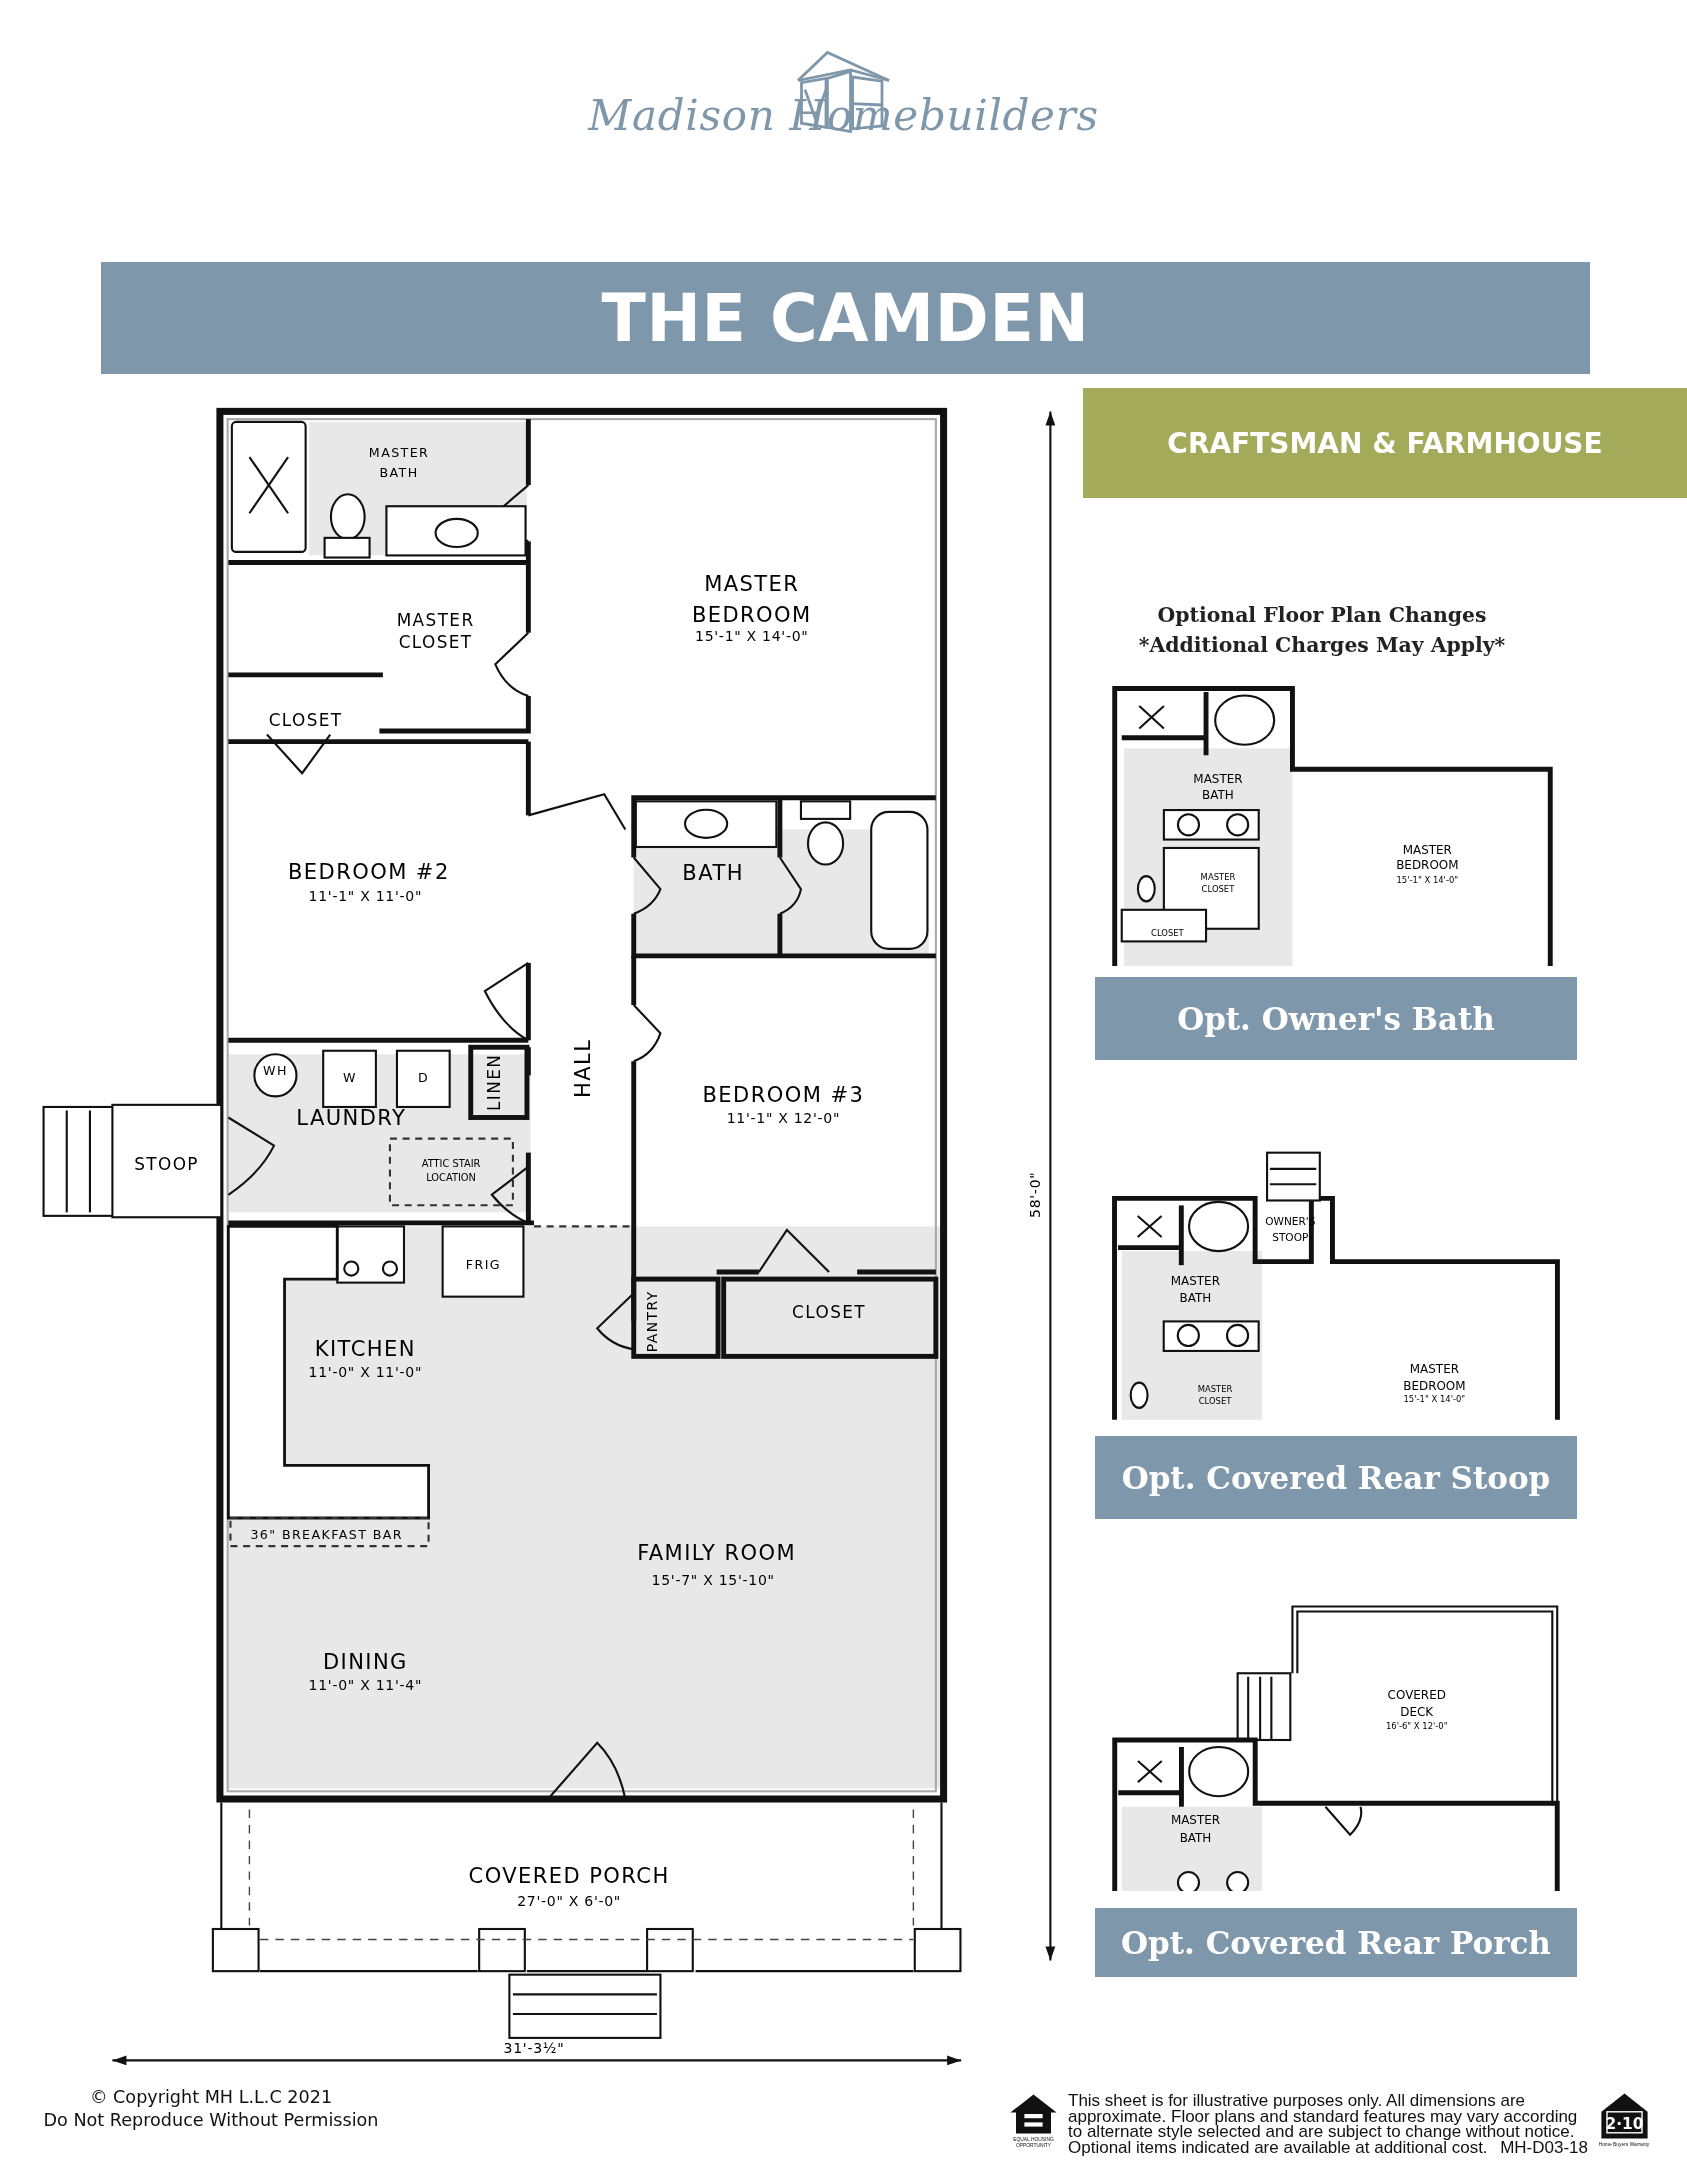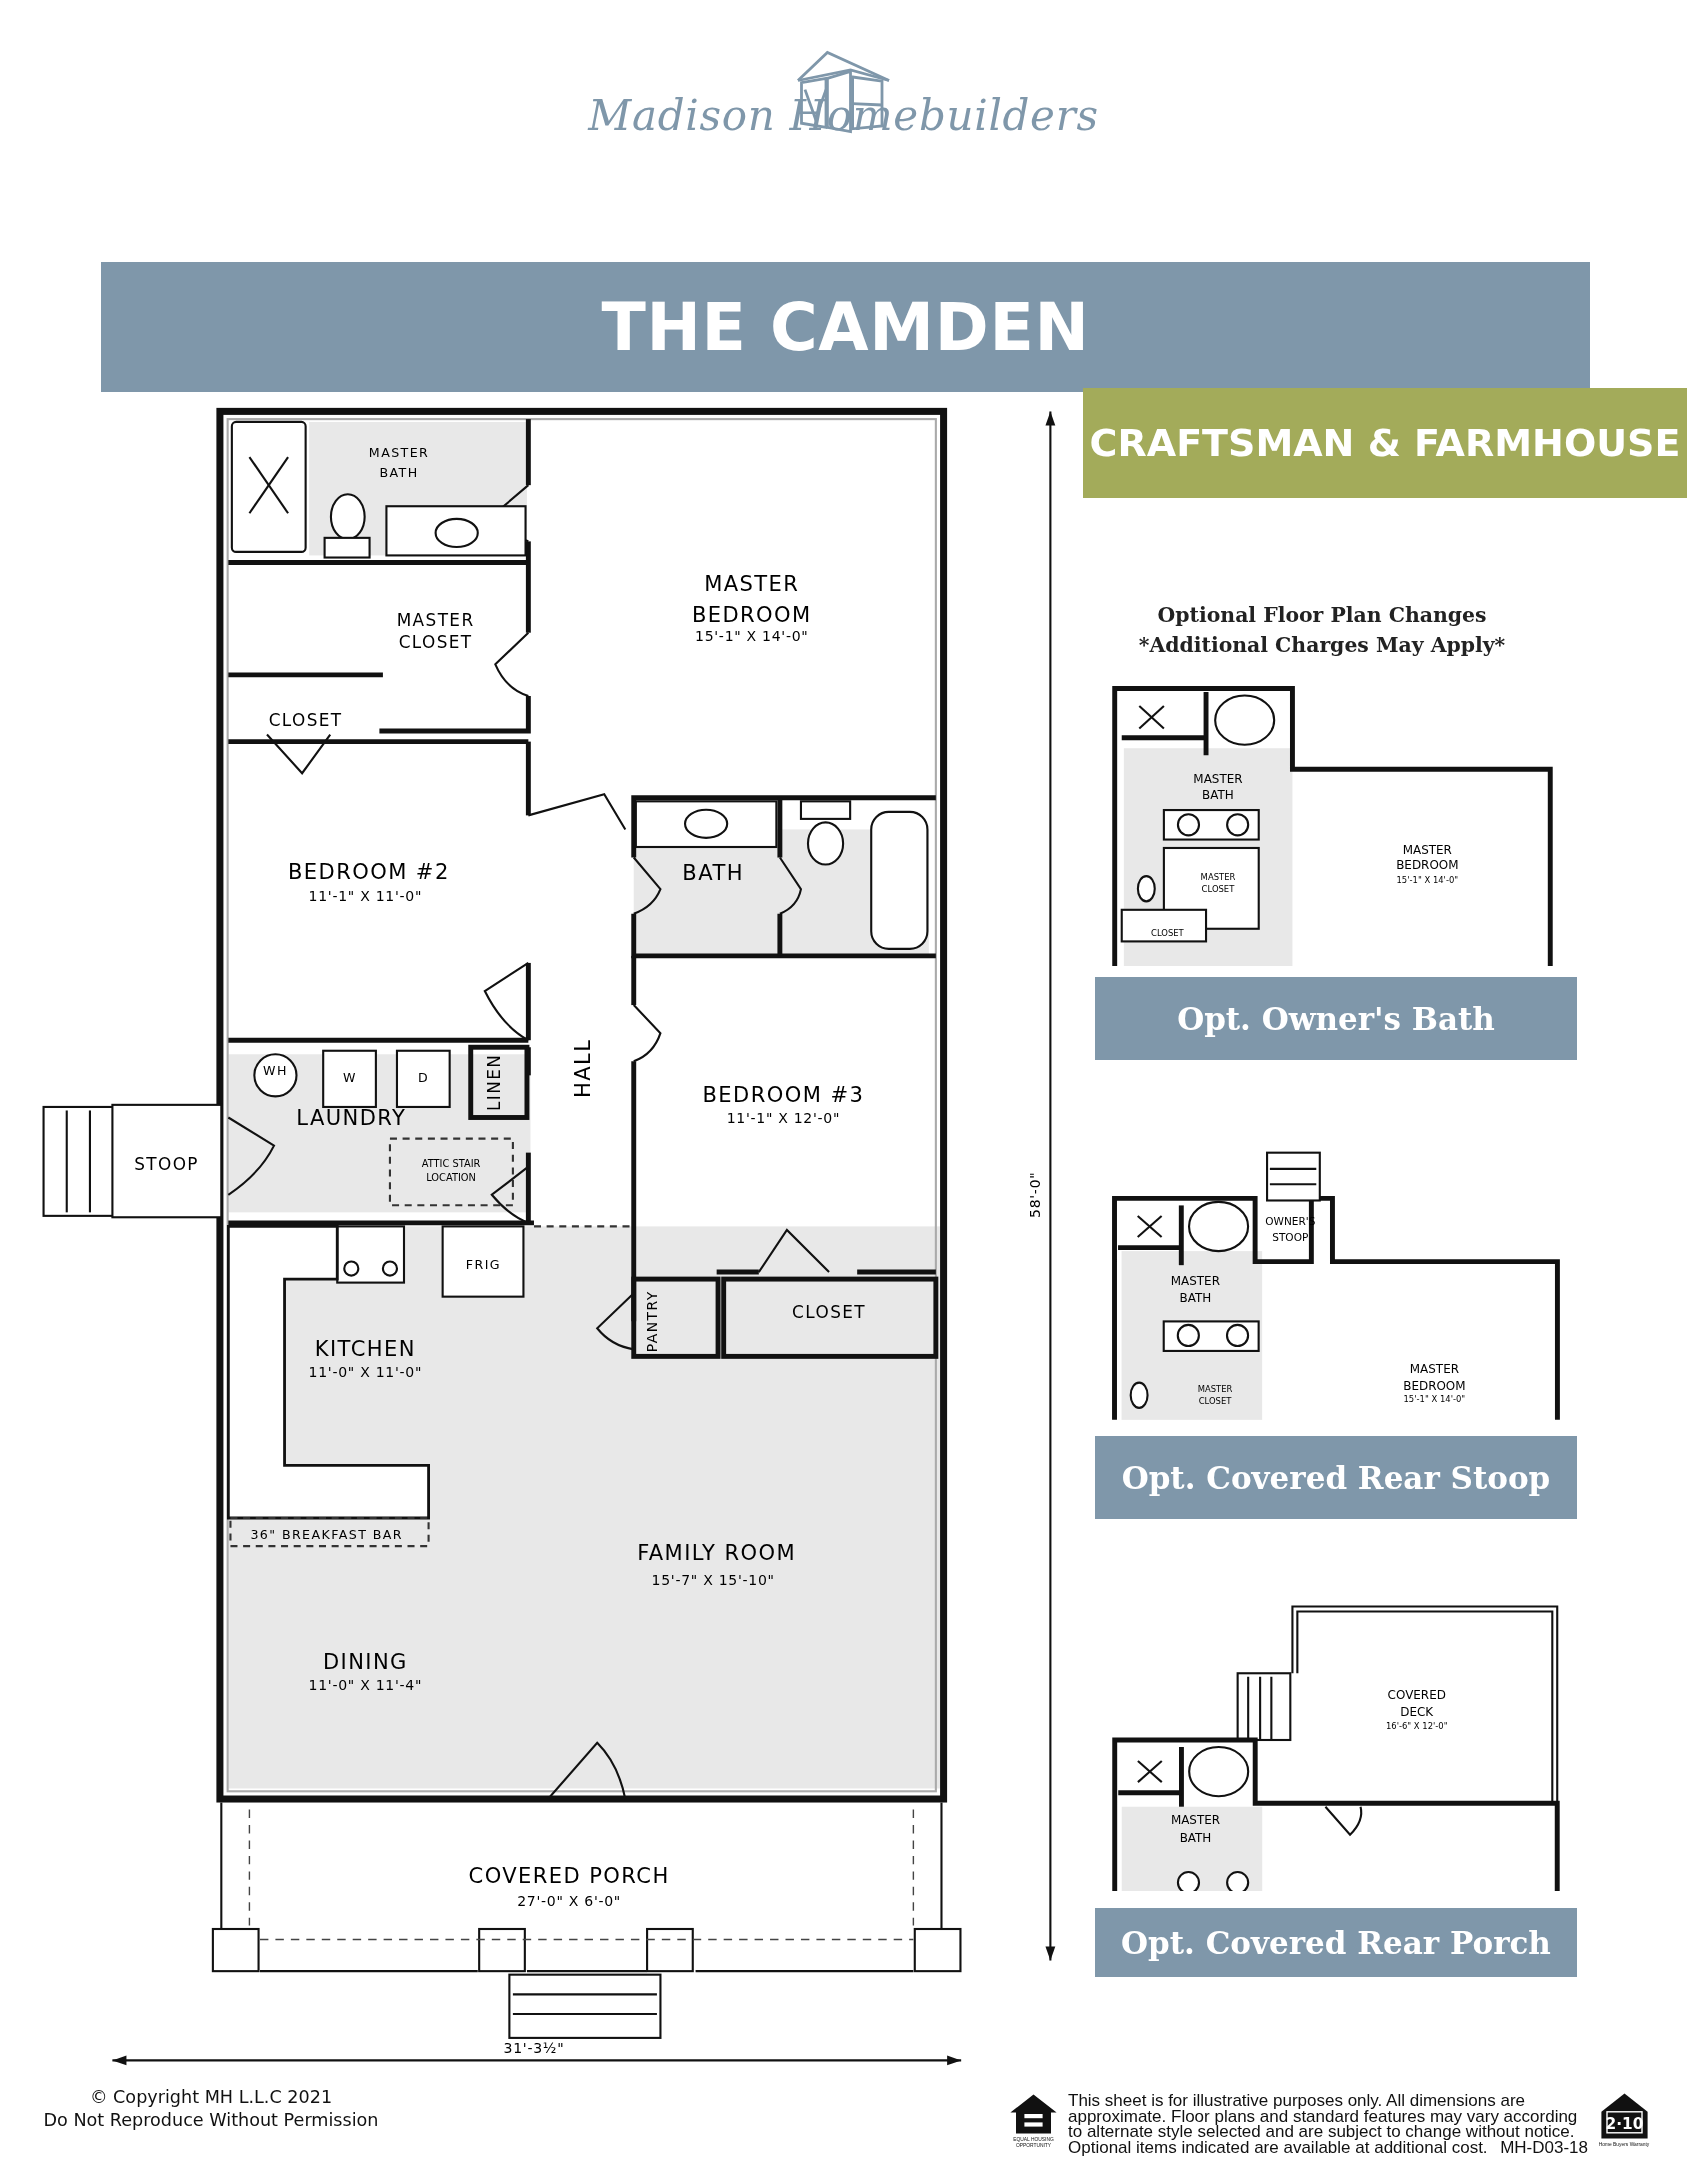--- a/index.html
+++ b/index.html
@@ -1,24 +1,24 @@
 <!DOCTYPE html>
 <html style="font-size:11.2px"><head>
 <meta charset="utf-8">
 <style>
   html,body{margin:0;padding:0;background:#fff;}
   body{width:1687px;height:2183px;position:relative;overflow:hidden;font-family:"Liberation Sans",sans-serif;color:#111;}
   .abs{position:absolute;}
   
   .brand{left:0;top:49px;width:1687px;text-align:center;}
   .brand-name{position:absolute;left:0;top:91px;width:1687px;text-align:center;font-family:"DejaVu Serif",serif;font-style:italic;font-size:42px;color:#7f97aa;letter-spacing:0.7px;}
-  .title-bar{left:101px;top:262px;width:1489px;height:130px;background:#7f97aa;display:flex;align-items:center;justify-content:center;}
+  .title-bar{left:101px;top:262px;width:1489px;height:112px;background:#7f97aa;display:flex;align-items:center;justify-content:center;}
   .title-bar span{color:#fff;font-family:"DejaVu Sans",sans-serif;font-weight:bold;font-size:65px;letter-spacing:0.7px;}
   .style-bar{left:1083px;top:388px;width:604px;height:110px;background:#a3ab5a;display:flex;align-items:center;justify-content:center;}
-  .style-bar span{color:#fff;font-family:"DejaVu Sans",sans-serif;font-weight:bold;font-size:38px;}
+  .style-bar span{color:#fff;font-family:"DejaVu Sans",sans-serif;font-weight:bold;font-size:28px;}
   .opt-title{left:1097px;top:601px;width:450px;text-align:center;font-family:"DejaVu Serif",serif;font-weight:bold;font-size:20.4px;line-height:29.5px;color:#222;}
   .opt-label{background:#7f97aa;display:flex;align-items:center;justify-content:center;color:#fff;font-family:"DejaVu Serif",serif;font-weight:bold;font-size:31px;}
   
   svg text{font-family:"DejaVu Sans",sans-serif;}
   .room{font-size:30px;font-weight:normal;letter-spacing:2px;}
   .dim{font-size:20px;letter-spacing:1px;}
   .small{font-size:18px;}
   
   .copy{left:14px;top:2086px;width:394px;text-align:center;font-family:"DejaVu Sans",sans-serif;font-size:17.6px;line-height:22.5px;}
   .disc{left:1068px;top:2093px;width:520px;font-family:"Liberation Sans",sans-serif;font-size:17px;line-height:15.5px;}

